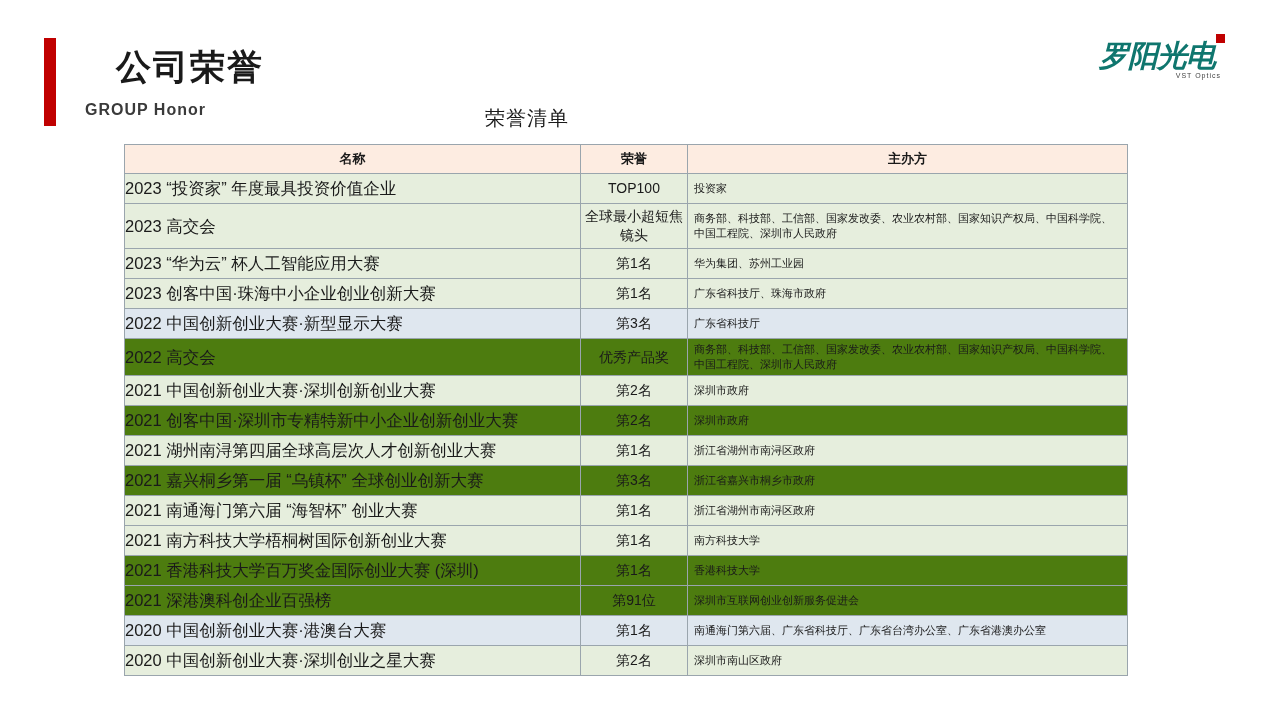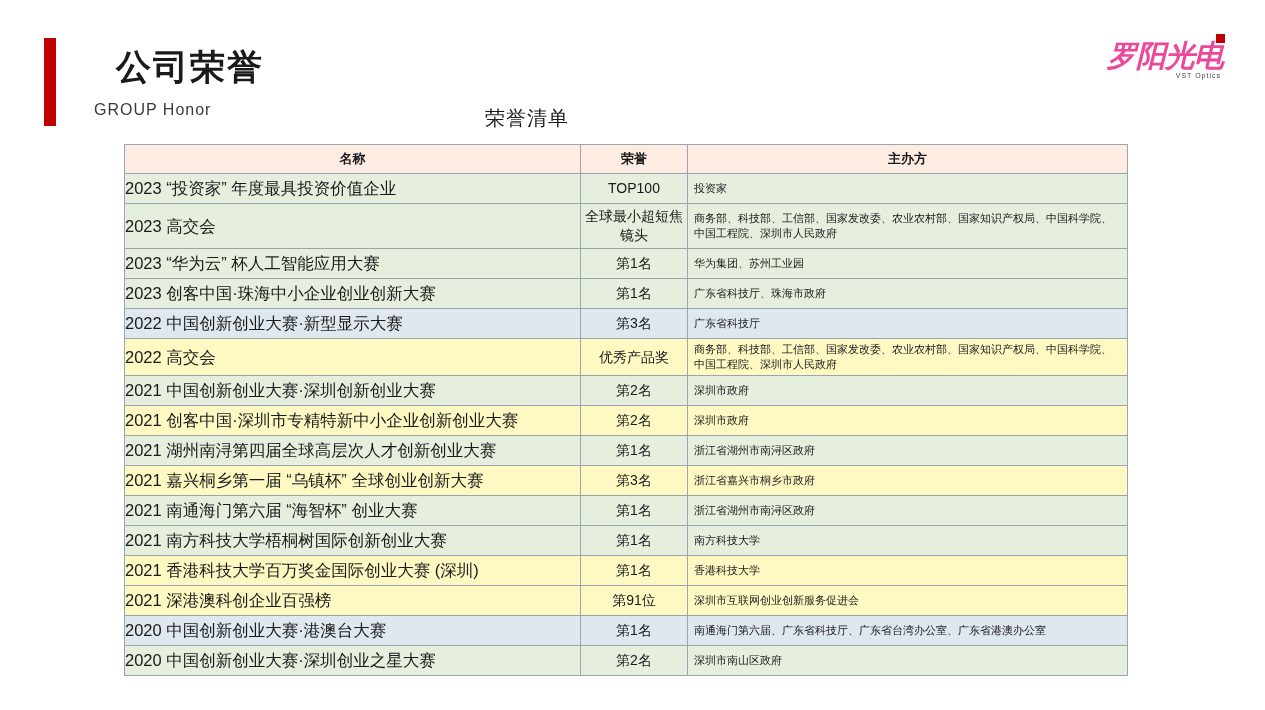--- a/index.html
+++ b/index.html
@@ -37,43 +37,43 @@
     left: 116px;
     top: 44px;
     font-size: 35px;
     font-weight: bold;
     letter-spacing: 2px;
     color: #1a1a1a;
     line-height: 45px;
   }
   .title-en {
     position: absolute;
-    left: 94px;
+    left: 85px;
     top: 101px;
     font-size: 16px;
-    font-weight: normal;
+    font-weight: bold;
     letter-spacing: 1px;
     color: #3a3a3a;
   }
   .logo {
     position: absolute;
     right: 42px;
     top: 36px;
     width: 150px;
     height: 58px;
   }
   .logo-mark {
     position: absolute;
-    right: 0;
+    right: 8px;
     top: 0;
     font-family: "Liberation Serif", "DejaVu Serif", serif;
     font-size: 30px;
     font-weight: bold;
     font-style: italic;
-    color: #ec4899;
+    color: #0f766e;
     letter-spacing: -1px;
     white-space: nowrap;
   }
   .logo-tm {
     position: absolute;
     right: -2px;
     top: -2px;
     width: 9px;
     height: 9px;
     background: #c00000;
@@ -141,21 +141,21 @@
     color: #1a1a1a;
   }
   tbody td.org {
     font-size: 11px;
     padding: 3px 6px;
     line-height: 15px;
     color: #1a1a1a;
   }
   tr.tint-green td { background: #e6eedd; }
   tr.tint-blue  td { background: #dfe7ef; }
-  tr.tint-white td { background: #fef9c3; }
+  tr.tint-white td { background: #4d7c0f; }
 </style>
 </head>
 <body>
 
 <div class="header">
   <div class="red-bar"></div>
   <div class="title-cn">公司荣誉</div>
   <div class="title-en">GROUP  Honor</div>
   <div class="logo">
     <div class="logo-mark">罗阳光电</div>

